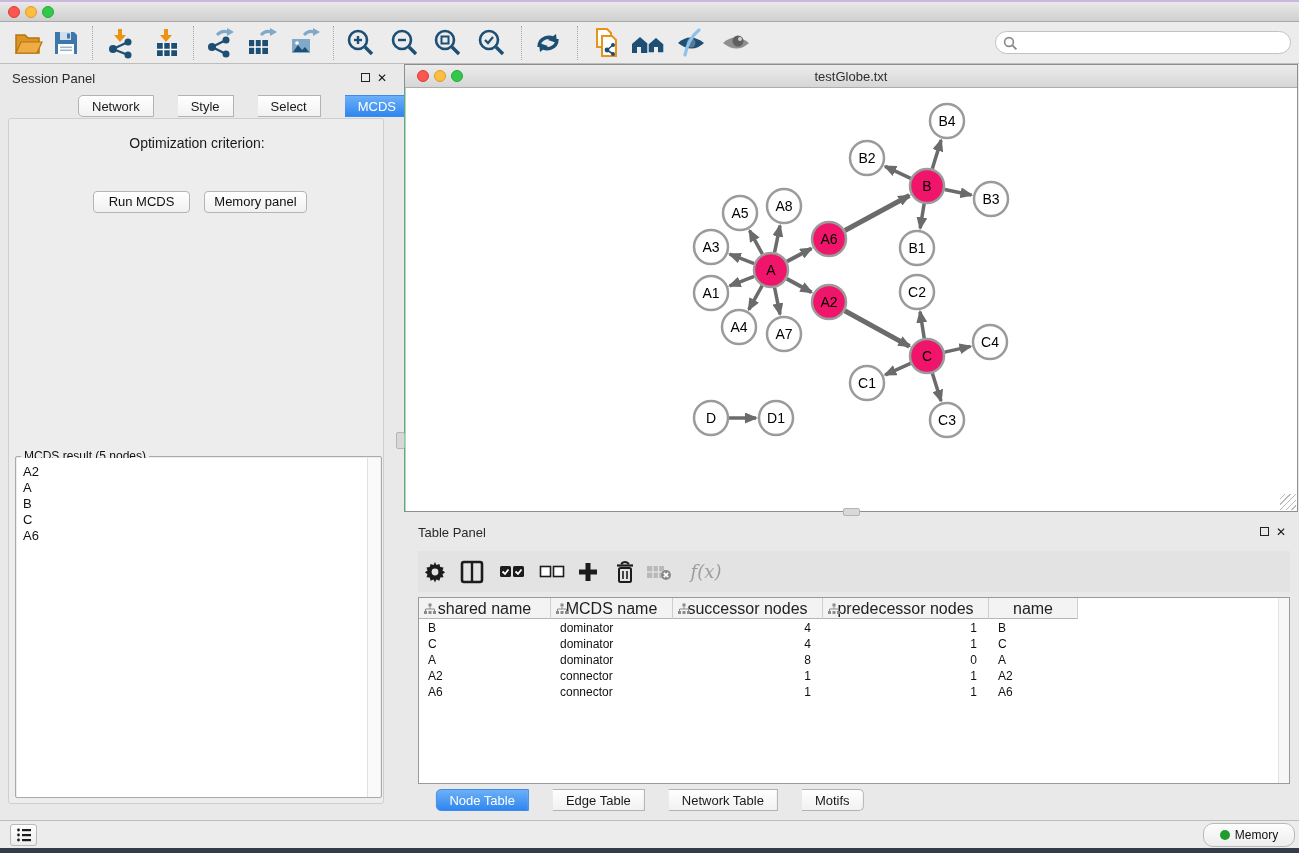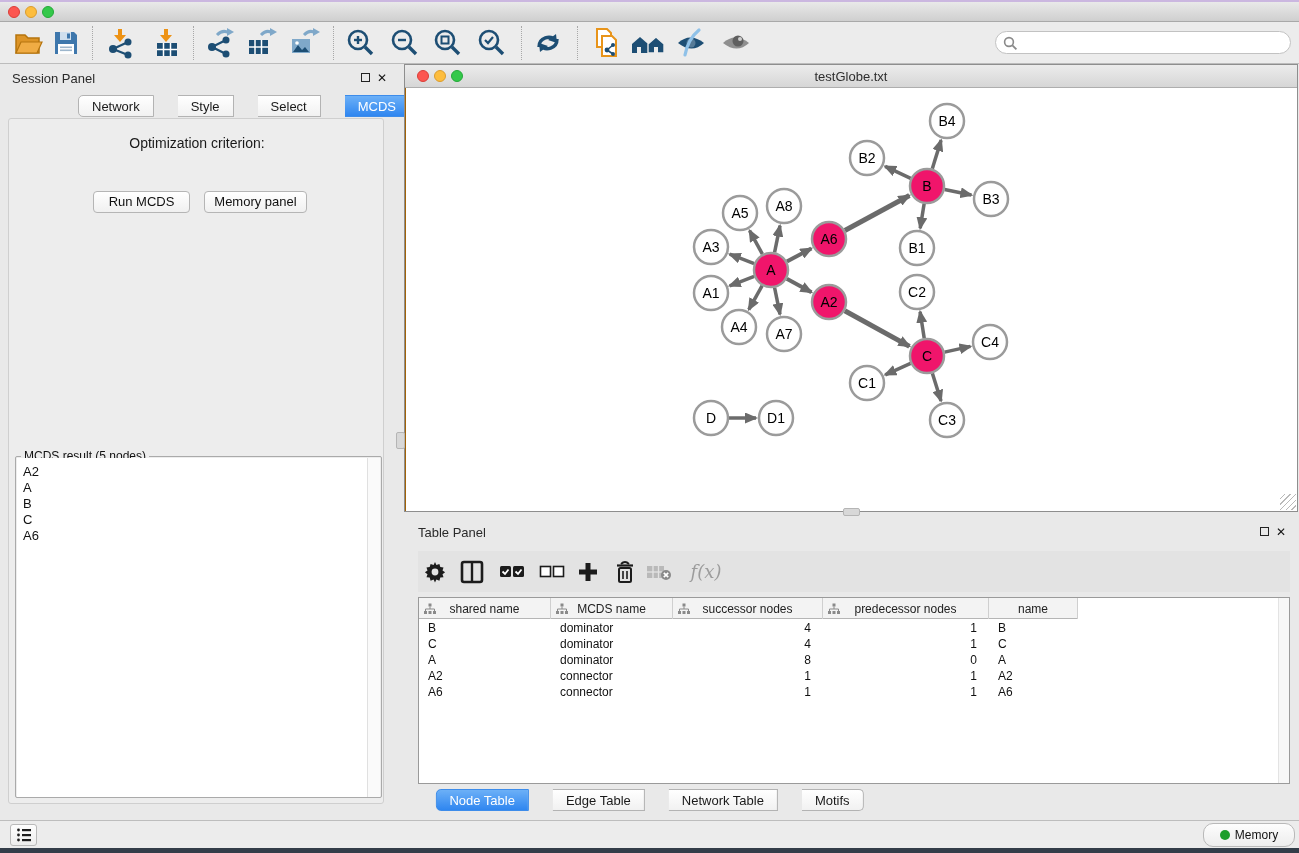--- a/index.html
+++ b/index.html
@@ -59,21 +59,21 @@
   .groupbox .legend { position:absolute; left:5px; top:-8px; background:#ededed; padding:0 3px;
     font-size:12px; color:#111; }
   .groupbox .list { position:absolute; left:1px; top:1px; width:352px; height:339px; background:#fff;
     padding:6px 0 0 6px; }
   .groupbox .list div { font-size:13px; color:#111; line-height:16px; }
   .groupbox .sb { position:absolute; right:1px; top:1px; width:13px; height:339px; background:#fafafa;
     border-left:1px solid #e0e0e0; }
 
   
   .net-win { position:absolute; left:404px; top:64px; width:894px; height:448px;
-    border:1px solid #8e8e8e; background:#a16207; }
+    border:1px solid #8e8e8e; background:#86efac; }
   .nw-title { position:absolute; left:0; top:0; width:100%; height:23px;
     background:linear-gradient(#ececec,#d6d6d6); border-bottom:1px solid #aeaeae; }
   .nw-title .ttl { position:absolute; left:0; right:0; top:4px; text-align:center; font-size:13px; color:#2e2e2e; }
   .nw-title .tl { top:5px; }
   .nw-title .tl.red { left:12px; } .nw-title .tl.yel { left:29px; } .nw-title .tl.grn { left:46px; }
   .canvas { position:absolute; left:1px; top:23px; width:891px; height:423px; background:#fff; }
   .grip { position:absolute; right:1px; bottom:1px; width:16px; height:16px;
     background:repeating-linear-gradient(135deg, transparent 0 3px, #b9b9b9 3px 4px); }
   .vhandle { position:absolute; left:396px; top:432px; width:9px; height:17px; background:#d8d8d8;
     border:1px solid #b5b5b5; border-radius:2px; }
@@ -81,21 +81,21 @@
     border:1px solid #b5b5b5; border-radius:2px; }
 
   
   .tp-toolbar { position:absolute; left:418px; top:551px; width:872px; height:41px; background:#e3e3e3; }
   .tp-ic { position:absolute; top:0; height:41px; display:flex; align-items:center; justify-content:center; width:34px; }
   .fx { font-family:"DejaVu Serif",serif; font-style:italic; font-size:18px; color:#9c9c9c; }
   .tbl { position:absolute; left:418px; top:597px; width:872px; height:187px; background:#fff;
     border:1px solid #9a9a9a; }
   .tbl-head { position:absolute; left:0; top:0; height:21px; background:#f3f3f3; border-bottom:1px solid #b5b5b5;
     display:flex; }
-  .th { height:21px; border-right:1px solid #cfcfcf; position:relative; font-size:12px; color:#222;
+  .th { height:21px; border-right:1px solid #cfcfcf; position:relative; font-size:16px; color:#222;
     display:flex; align-items:center; justify-content:center; gap:4px; }
   .th svg { position:absolute; left:5px; top:5px; }
   .tbl-body { position:absolute; left:0; top:22px; }
   .tr { display:flex; height:16px; }
   .td { font-size:12px; color:#111; line-height:16px; white-space:nowrap; }
   .tbl .sb2 { position:absolute; right:0; top:0; width:11px; height:185px; background:#f7f7f7;
     border-left:1px solid #e3e3e3; }
 
   
   .bottom-tabs { position:absolute; left:50%; transform:translateX(-50%); top:789px; }

